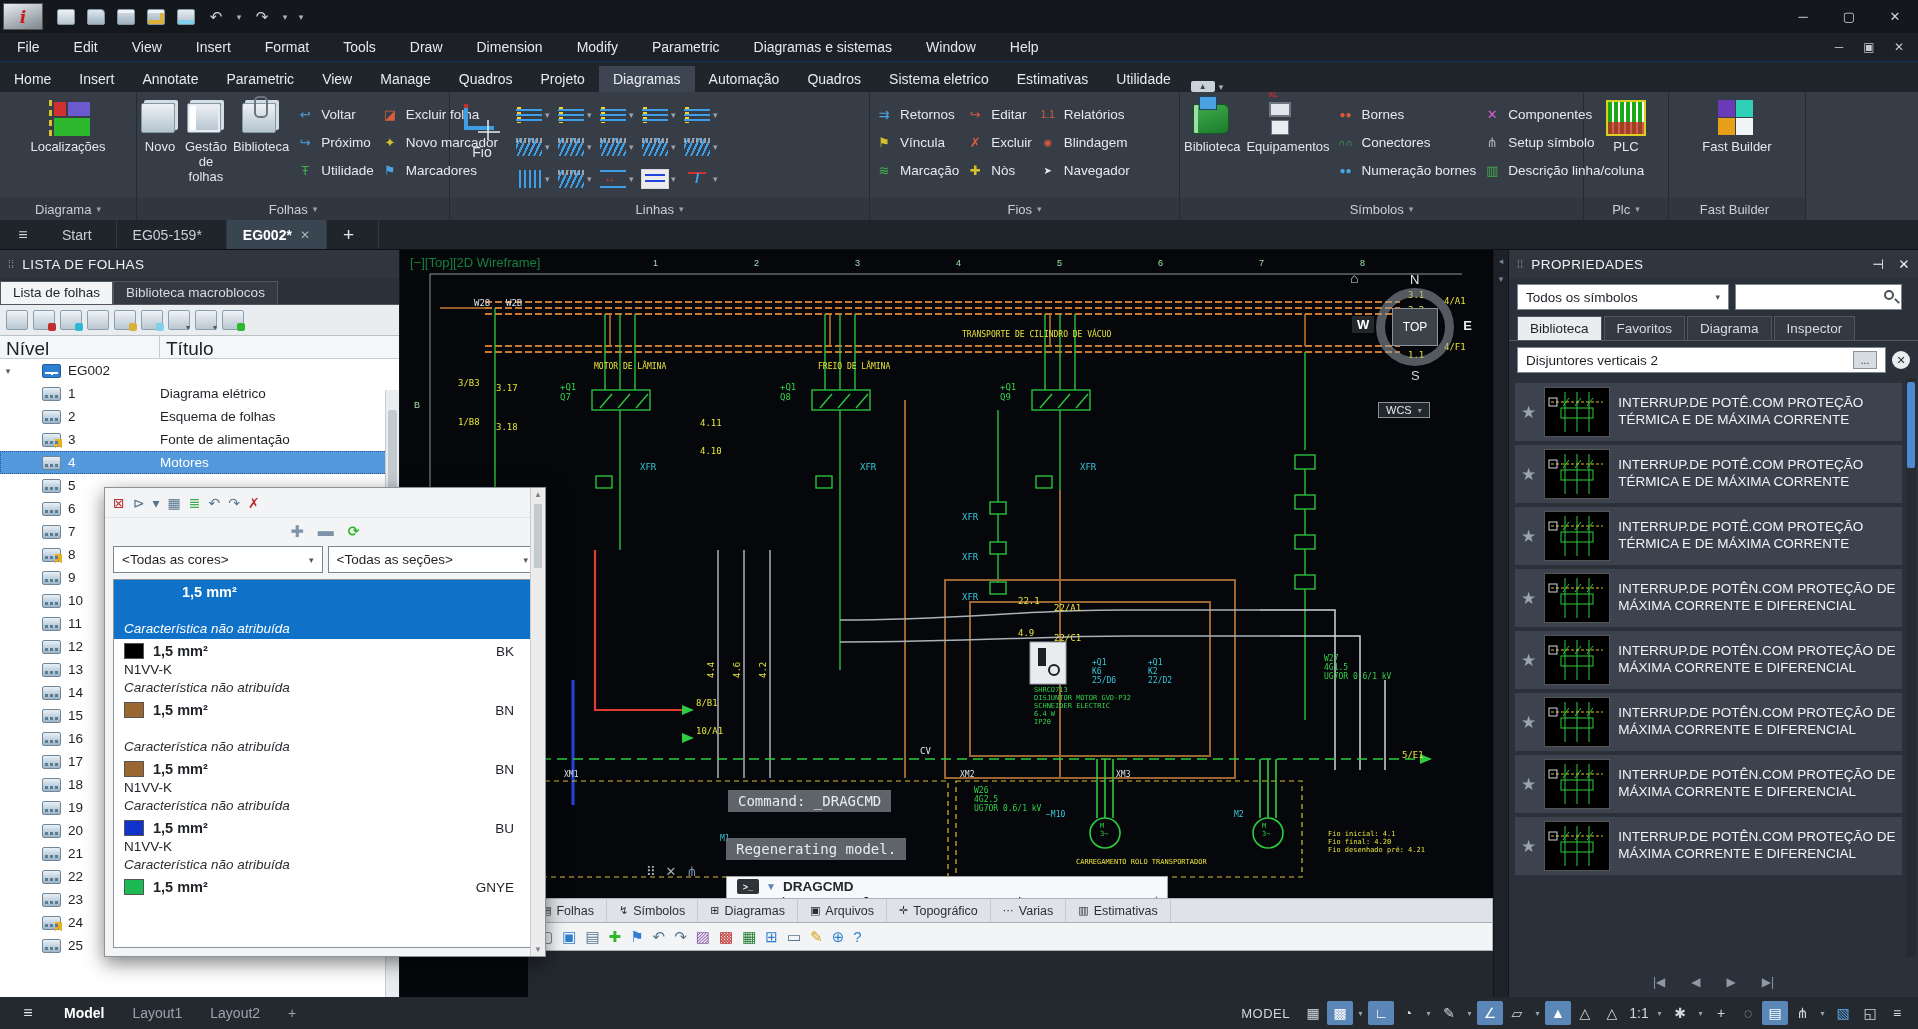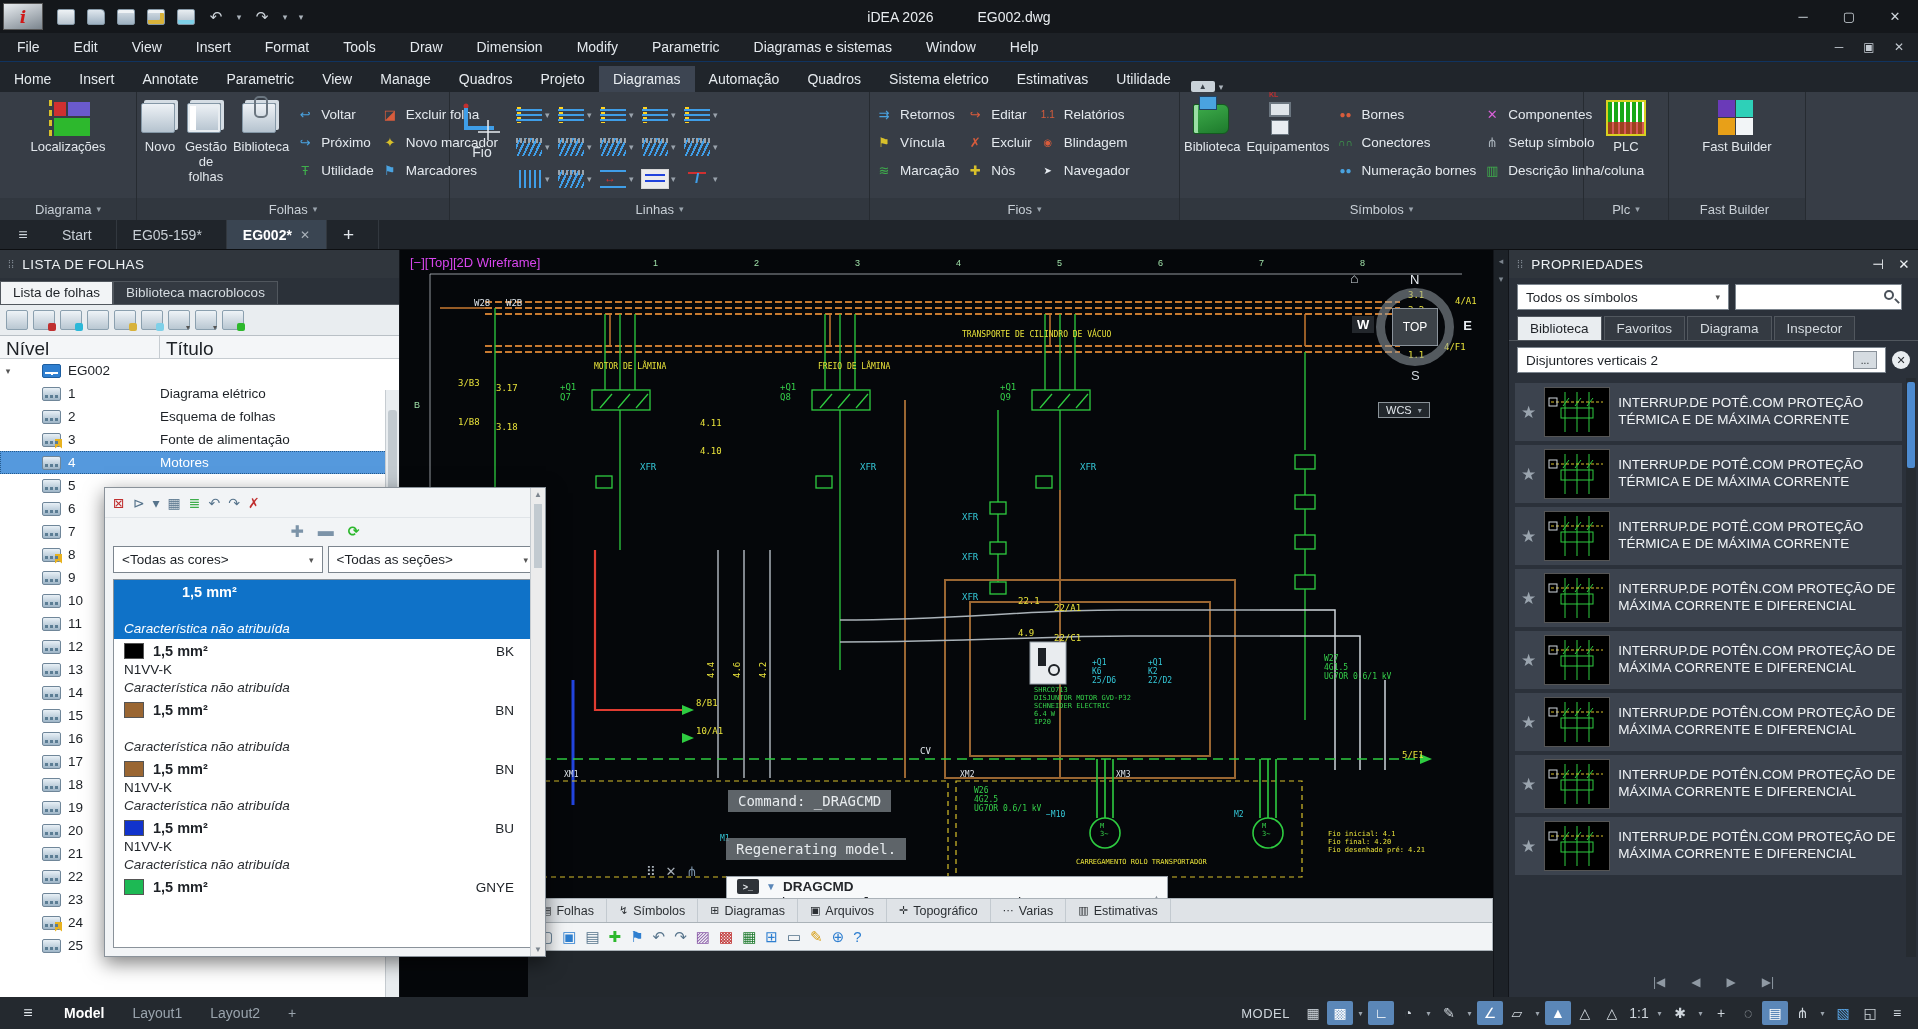--- a/index.html
+++ b/index.html
@@ -150,21 +150,21 @@
   .t-title{flex:1}
   .t-extra{font-size:9px;color:#555;margin-right:60px}
   .tree-row.sel{background:#5599dd;color:#fff;outline:1px dotted #245a8d;outline-offset:-1px}
   .tree-row.root{font-size:13.5px}
   .tree-scroll{position:absolute;right:0;top:54px;bottom:0;width:14px;background:#e9edf0;border-left:1px solid #c6ccd1}
   .tree-scroll .thumb{position:absolute;left:2px;right:2px;top:20px;height:120px;background:#c2cad0;border-radius:3px}
 
   
   .canvas{flex:1;position:relative;background:#05070a;overflow:hidden}
   .canvas svg.schem{position:absolute;inset:0}
-  .vp-label{position:absolute;left:10px;top:5px;color:#d946ef;font-size:13px}
+  .vp-label{position:absolute;left:10px;top:5px;color:#15803d;font-size:13px}
   .sl{position:absolute;font-size:9px;line-height:1.15;white-space:pre-line;font-family:"DejaVu Sans Mono","Liberation Mono",monospace}
   .sl.fs8{font-size:8px}.sl.fs7{font-size:7px}
   .sl.rot{transform:rotate(-90deg);transform-origin:left top}
   .c-y{color:#e8e23a}.c-g{color:#35d04a}.c-c{color:#35c8d8}.c-w{color:#dfe5ea}
   .ruler-n{position:absolute;color:#9fe0a8;font-size:9px;top:8px}
   .ruler-l{position:absolute;color:#9fe0a8;font-size:9px;left:14px}
 
   
   .vcube{position:absolute;left:966px;top:26px;width:100px;height:120px;font-size:13px}
   .vc-ring{position:absolute;left:10px;top:12px;width:78px;height:78px;border-radius:50%;
@@ -326,23 +326,20 @@
       <span class="qab chev">
         <i></i>
         <b style="font-weight:normal">▾</b>
       </span>
 
       <span class="qab chev">
         <i></i>
         <b style="font-weight:normal">▾</b>
       </span>
     </div>
-  <div class="title-center">
-    <span>iDEA 2026</span><span>EG002.dwg</span>
-  </div>
   <div class="winctl">
 
   <div>─</div>
       <div>▢</div>
       <div>✕</div>
     </div>
 </div>
 
 <div class="menubar">
   <div style="display:flex">
@@ -1123,21 +1120,21 @@
       <rect x="638" y="398" width="8" height="18" fill="#1d2126"></rect>
       <circle cx="654" cy="420" r="5" fill="none" stroke="#1d2126" stroke-width="2"></circle>
     </svg>
 
     <div class="vp-label">[−][Top][2D Wireframe]</div>
     <div>
         <span class="sl c-w" style="left: 74px; top: 48px;">W28</span>
         <span class="sl c-w" style="left: 106px; top: 48px;">W2B</span>
         <span class="sl c-y" style="left: 1008px; top: 40px;">3.1</span>
         <span class="sl c-y" style="left: 1008px; top: 55px;">3.2</span>
-        <span class="sl c-y" style="left: 1044px; top: 46px; margin-left: 11px;">4/A1</span>
+        <span class="sl c-y" style="left: 1044px; top: 46px;">4/A1</span>
         <span class="sl c-y" style="left: 1008px; top: 86px;">1.2</span>
         <span class="sl c-y" style="left: 1008px; top: 100px;">1.1</span>
         <span class="sl c-y" style="left: 1044px; top: 92px;">4/F1</span>
         <span class="sl c-y" style="left: 58px; top: 128px;">3/B3</span>
         <span class="sl c-y" style="left: 96px; top: 133px;">3.17</span>
         <span class="sl c-y" style="left: 96px; top: 172px;">3.18</span>
         <span class="sl c-y" style="left: 58px; top: 167px;">1/B8</span>
         <span class="sl c-y fs8" style="left: 194px; top: 112px;">MOTOR DE LÂMINA</span>
         <span class="sl c-y fs8" style="left: 418px; top: 112px;">FREIO DE LÂMINA</span>
         <span class="sl c-y fs8" style="left: 562px; top: 80px;">TRANSPORTE DE CILINDRO DE VÁCUO</span>

